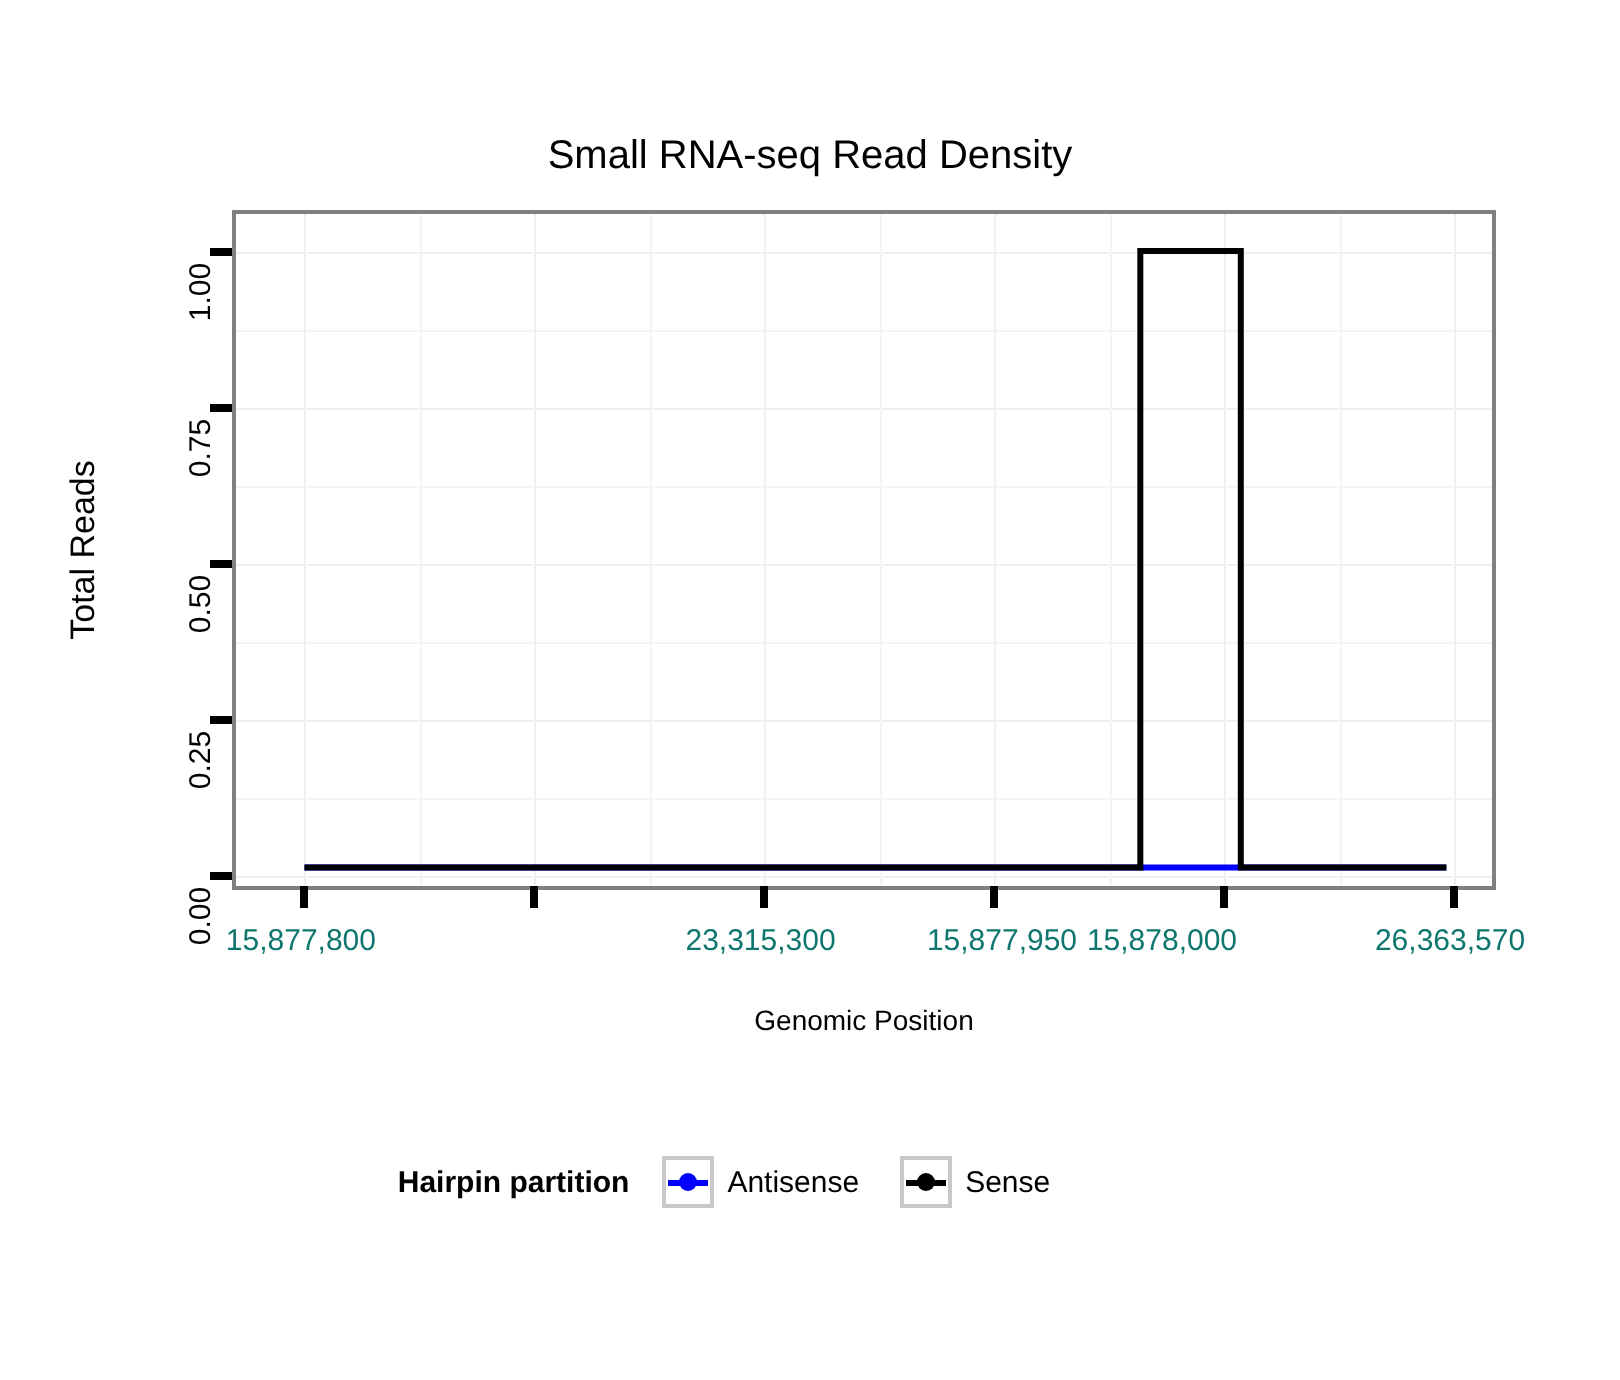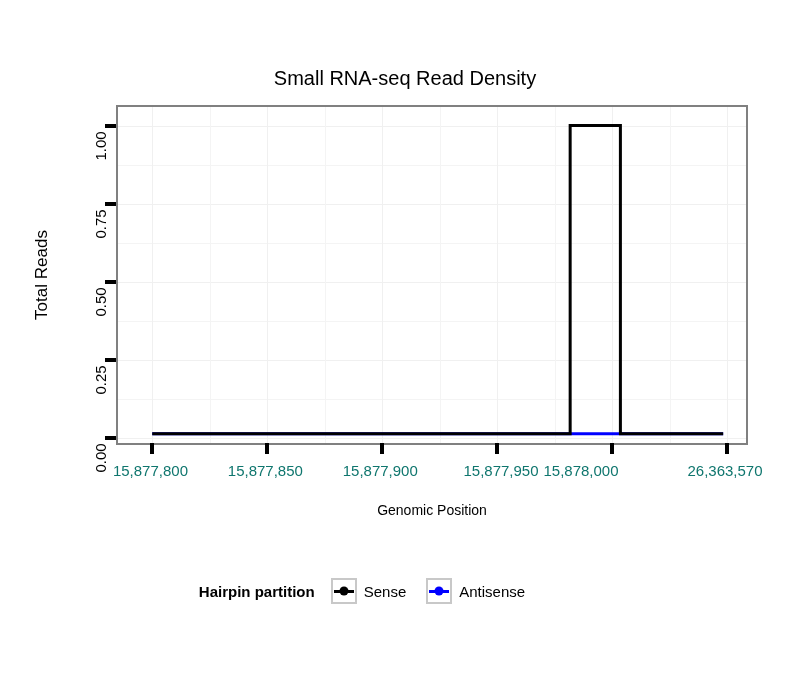--- a/index.html
+++ b/index.html
@@ -268,40 +268,39 @@
       <div class="tick-x" style="left: 147.382px;"></div>
       <div class="tick-x" style="left: 262.291px;"></div>
       <div class="tick-x" style="left: 377.2px;"></div>
       <div class="tick-x" style="left: 492.109px;"></div>
       <div class="tick-x" style="left: 607.018px;"></div>
     </div>
 </div>
 
 <div id="xlab-wrap">
     <div class="xlab-cell" style="left: 34.4727px;">15,877,800</div>
-    <div class="xlab-cell" style="left: 149.382px;">15,877,850</div>
-    <div class="xlab-cell" style="left: 264.291px;">15,877,900</div>
+    <div class="xlab-cell" style="left: 264.291px;">23,315,300</div>
     <div class="xlab-cell" style="left: 385px;">15,877,950</div>
     <div class="xlab-cell" style="left: 465px; text-align: center;">15,878,000</div>
     <div class="xlab-cell" style="left: 609.018px;">26,363,570</div>
   </div>
 
 <div id="x-axis-title">Genomic Position</div>
 
 <div id="legend">
   <div id="legend-title">Hairpin partition</div>
   <div id="legend-entries" style="display: flex; align-items: center;">
+      <div class="legend-entry">
+        <div class="legend-key">
+          <div class="key-line" style="background: rgb(0, 0, 255);"></div>
+          <div class="key-point" style="background: rgb(0, 0, 255);"></div>
+        </div>
+        <div class="legend-label">Antisense</div>
+      </div>
       <div class="legend-entry">
         <div class="legend-key">
           <div class="key-line" style="background: rgb(0, 0, 0);"></div>
           <div class="key-point" style="background: rgb(0, 0, 0);"></div>
         </div>
         <div class="legend-label">Sense</div>
       </div>
-      <div class="legend-entry">
-        <div class="legend-key">
-          <div class="key-line" style="background: rgb(0, 0, 255);"></div>
-          <div class="key-point" style="background: rgb(0, 0, 255);"></div>
-        </div>
-        <div class="legend-label">Antisense</div>
-      </div>
     </div>
 </div>
 
 </body></html>

